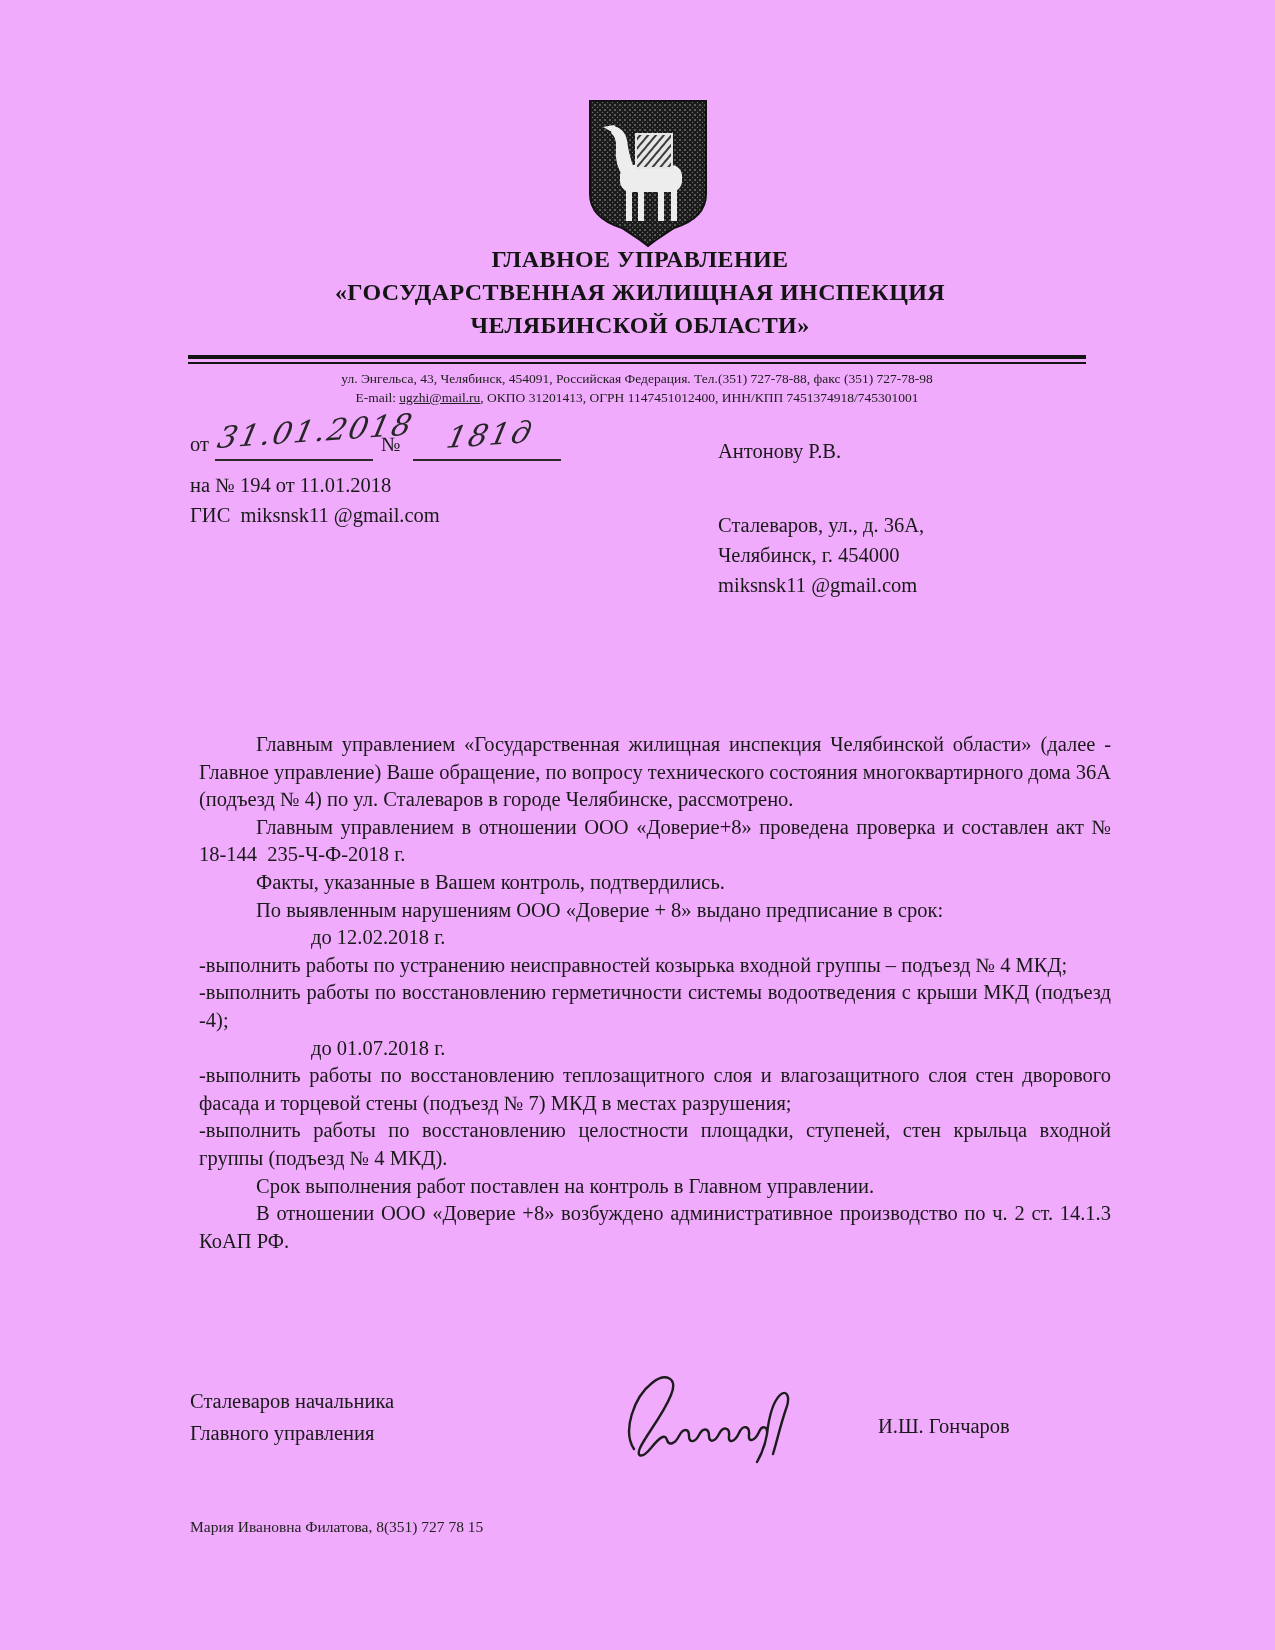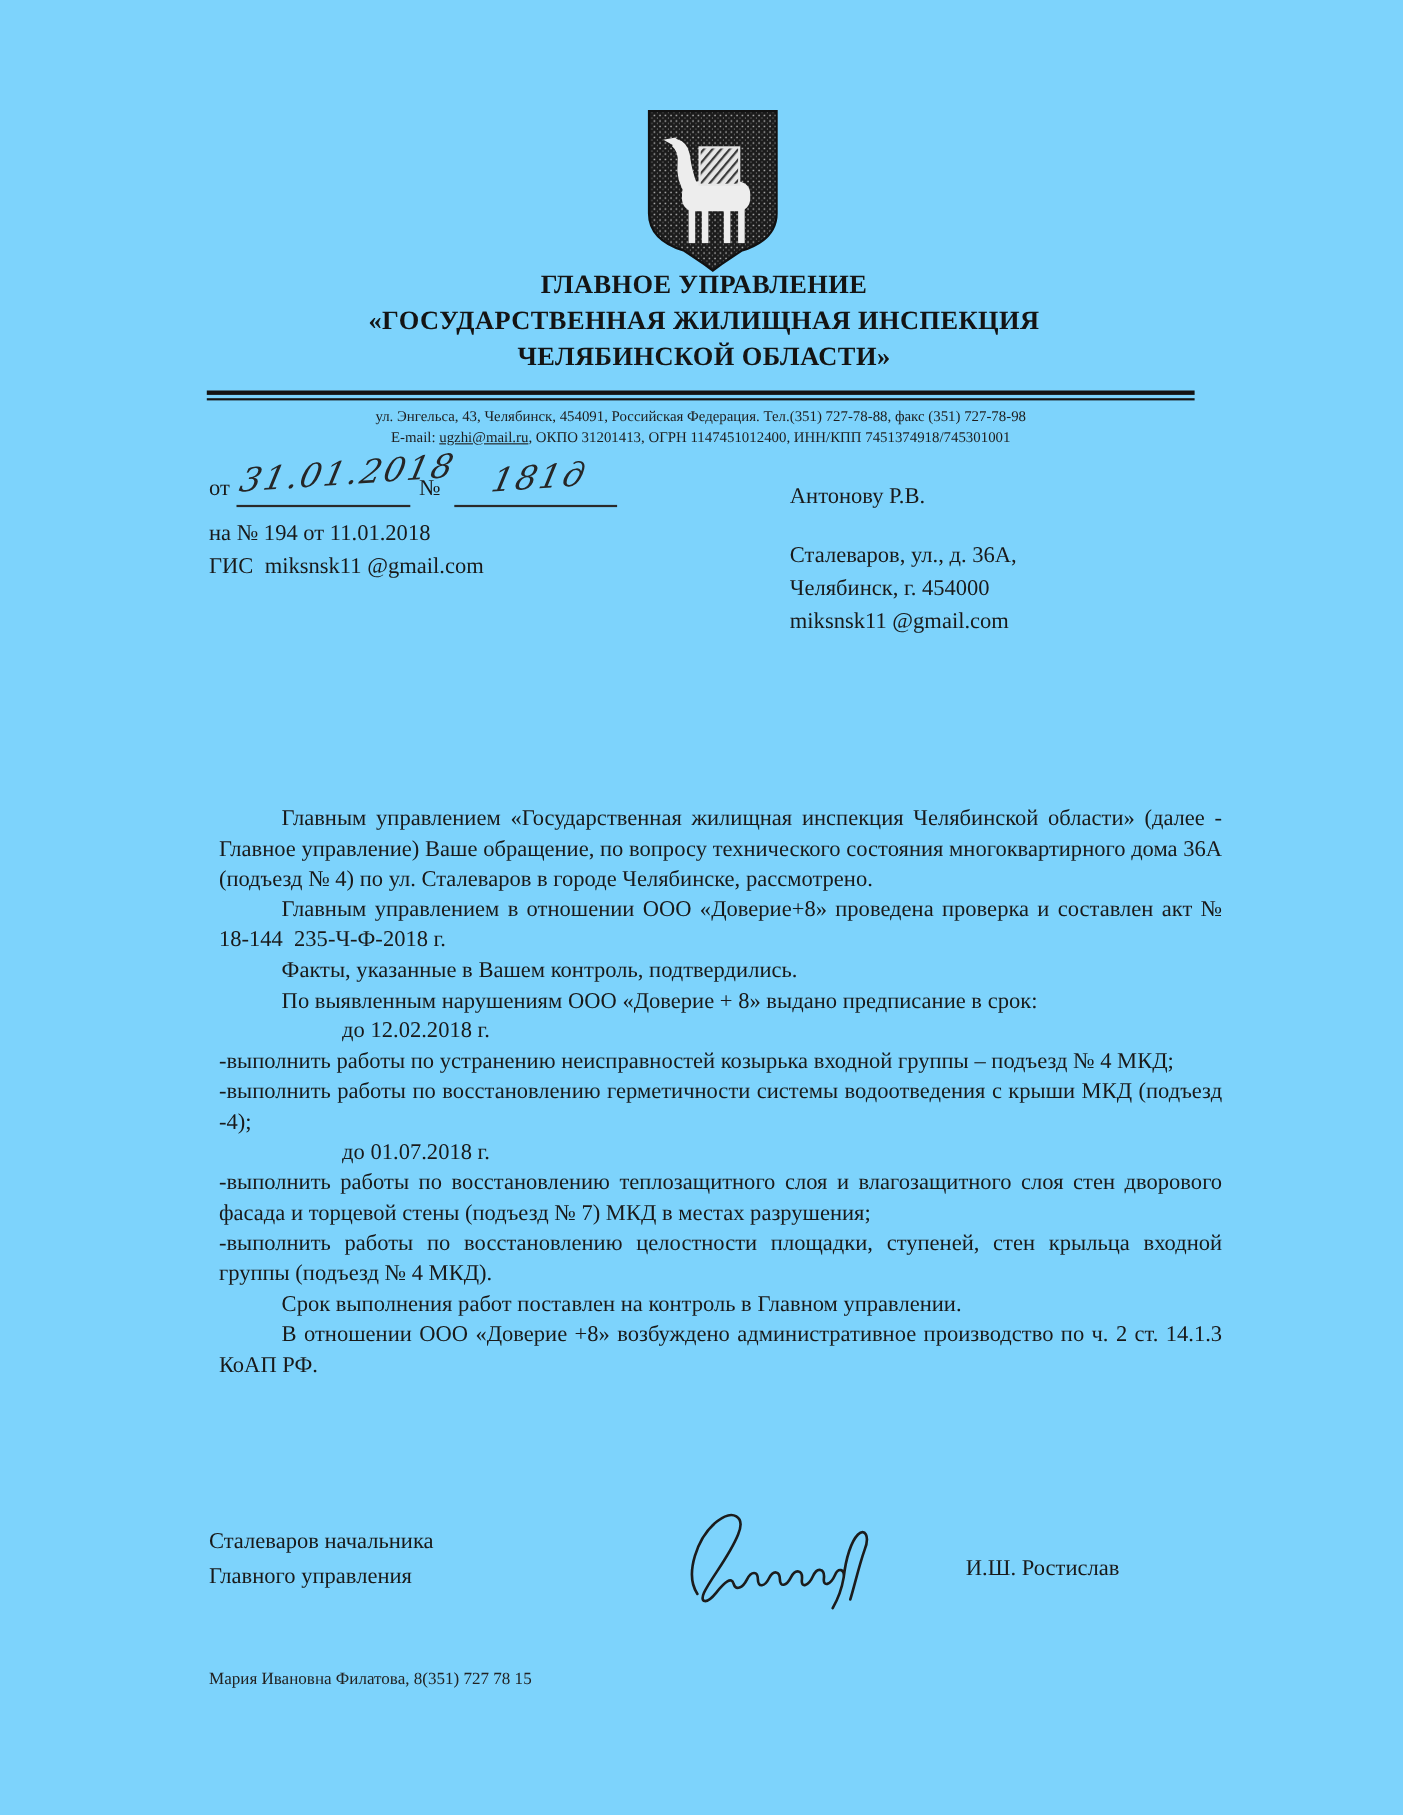--- a/index.html
+++ b/index.html
@@ -1,19 +1,19 @@
 <!DOCTYPE html>
 <html><head>
 <meta charset="utf-8">
 <style>
   html,body{margin:0;padding:0;background:#ffffff;}
   .page{
     position:relative;
     width:1275px;height:1650px;
-    background:#7dd3fc;
+    background:#f0abfc;
     font-family:"Liberation Serif", serif;
     color:#191919;
     overflow:hidden;
   }
   
   .emblem{position:absolute;left:584px;top:98px;width:128px;height:150px;}
   
   .org{
     position:absolute;left:150px;top:243px;width:980px;
     text-align:center;font-weight:bold;font-size:24px;line-height:33px;
@@ -42,21 +42,21 @@
   .hand{
     display:inline-block;font-size:30px;font-style:italic;
     letter-spacing:2px;color:#262626;
     transform:skewX(-16deg) rotate(-4deg);transform-origin:left bottom;
     position:relative;top:-3px;
     font-family:"DejaVu Serif", serif;
   }
   .ref-line2,.ref-line3{line-height:30px;}
   
   .recipient{position:absolute;left:718px;top:436px;font-size:20.5px;line-height:30px;}
-  .recipient .name{margin-bottom:24px;}
+  .recipient .name{margin-bottom:44px;}
   
   .salutation{
     position:absolute;left:185px;top:682px;width:912px;
     text-align:center;font-size:20.5px;
   }
   
   .body{
     position:absolute;left:185px;top:731px;width:912px;
     font-size:20.5px;line-height:27.6px;text-align:justify;margin-left:14px;
   }
@@ -151,18 +151,18 @@
   <div class="sig-row">
     <div class="sig-title">
       <div>Сталеваров начальника</div>
       <div>Главного управления</div>
     </div>
     <div class="sig-script">
       <svg width="220" height="104" viewBox="0 0 220 104">
         <path d="M16 80 C4 62 16 28 34 14 C48 3 60 9 53 26 C45 46 28 66 22 79 C18 88 24 90 33 79 C41 69 47 64 49 71 C51 77 57 75 61 67 C65 59 71 59 71 67 C71 74 77 74 81 66 C85 58 91 59 91 67 C91 74 97 73 101 65 C105 57 112 58 111 67 C110 75 117 73 121 64 C125 55 132 57 131 66 C130 74 137 72 141 63 C144 56 150 57 149 65 C147 77 143 86 139 93 M149 65 C151 47 156 32 162 26 C168 20 173 27 168 40 C163 54 159 72 155 85" stroke="#1c1c1c" stroke-width="2.4" fill="none" stroke-linecap="round"></path>
       </svg>
     </div>
-    <div class="sig-name">И.Ш. Ростислав</div>
+    <div class="sig-name">И.Ш. Гончаров</div>
   </div>
 
   <div class="footer">Мария Ивановна Филатова, 8(351) 727 78 15</div>
 
 </div>
 
 </body></html>

